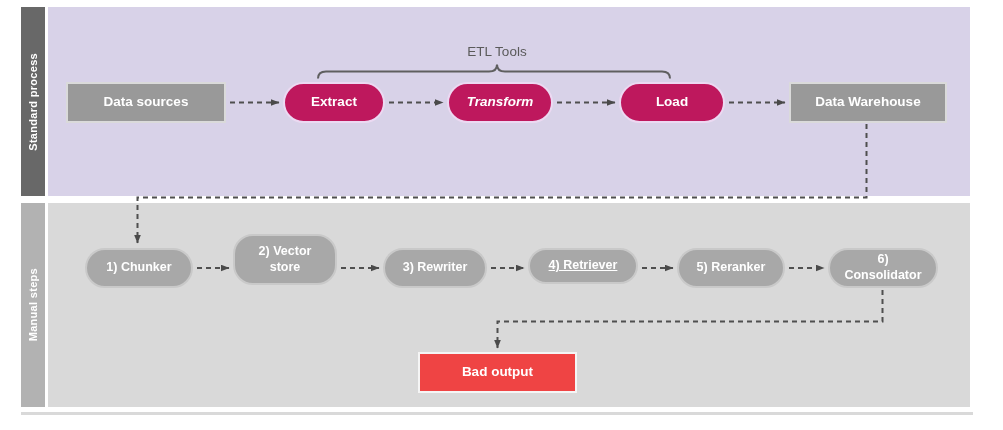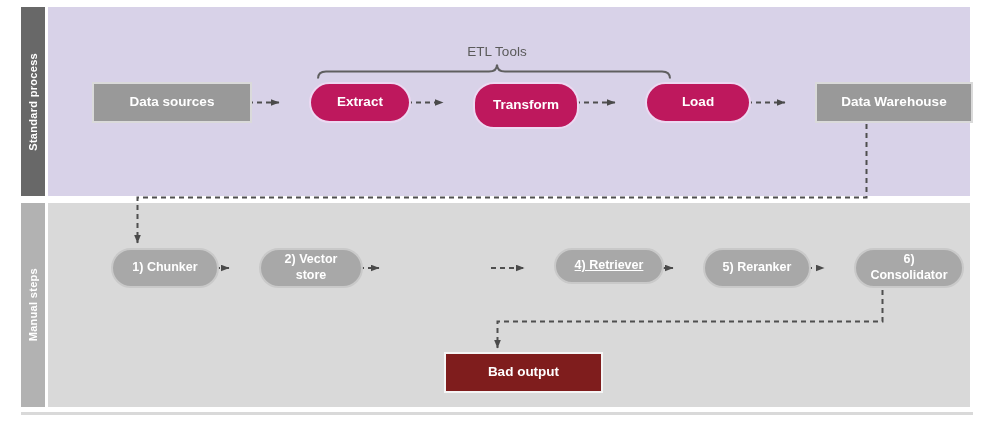--- a/index.html
+++ b/index.html
@@ -16,26 +16,26 @@
   .lane1-sidebar { left:21px; top:7px;  height:189px; background:#686868; }
   .lane2-sidebar { left:21px; top:203px; height:204px; background:#b2b2b2; }
   .vtext {
     writing-mode:vertical-rl; transform:rotate(180deg);
     color:#ffffff; font-weight:bold; font-size:11px; letter-spacing:.3px; white-space:nowrap;
   }
   .bottom-divider { position:absolute; left:21px; top:412px; width:952px; height:3px; background:#d9d9d9; }
 
   .node {
     position:absolute; display:flex; align-items:center; justify-content:center;
-    text-align:center; color:#ffffff; font-weight:bold; box-sizing:border-box; line-height:1.25;margin-left:26px;
+    text-align:center; color:#ffffff; font-weight:bold; box-sizing:border-box; line-height:1.25;
   }
   .rect-gray  { background:#999999; border:2px solid #dadada; font-size:13.5px; }
   .pill-pink  { background:#be185d; border:2px solid #ecd9f2; border-radius:21px; font-size:13.5px; }
   .pill-gray  { background:#a8a8a8; border:2px solid #c9c9c9; border-radius:20px; font-size:12.5px; padding:0 8px; }
-  .rect-yellow{ background:#7f1d1d; border:2px solid #f5f5f5; font-size:13.5px; }
+  .rect-yellow{ background:#ef4444; border:2px solid #f5f5f5; font-size:13.5px; }
 
   .brace-label {
     position:absolute; left:437px; top:44px; width:120px; text-align:center;
     color:#5a5a5a; font-weight:normal; font-size:13.5px;
   }
   svg.wires { position:absolute; left:0; top:0; width:1003px; height:430px; pointer-events:none; }
 </style>
 </head>
 <body>
 
@@ -72,24 +72,25 @@
       <path d="M789,268 H824" marker-end="url(#arrow)"></path>
       <path d="M882.5,290 L882.5,321.5 L497.5,321.5 L497.5,348" marker-end="url(#arrow)"></path>
     </g>
     <path d="M318,78.5 Q318,71.5 326,71.5 L489,71.5 Q497,71.5 497,64.5 Q497,71.5 505,71.5 L662,71.5 Q670,71.5 670,78.5" stroke="#5f5f5f" stroke-width="2" fill="none"></path>
   </svg>
 
   <div class="brace-label">ETL Tools</div>
 
   <div class="node rect-gray" style="left:66px;  top:82px; width:160px; height:41px;">Data sources</div>
   <div class="node pill-pink" style="left:283px; top:82px; width:102px; height:41px;">Extract</div>
-  <div class="node pill-pink" style="left:447px; top:82px; width:106px; height:47px;">Transform</div>
+  <div class="node pill-pink" style="left:447px; top:82px; width:106px; height:41px;font-style:italic;">Transform</div>
   <div class="node pill-pink" style="left:619px; top:82px; width:106px; height:41px;">Load</div>
   <div class="node rect-gray" style="left:789px; top:82px; width:158px; height:41px;text-align:right;">Data Warehouse</div>
 
   <div class="node pill-gray" style="left:85px;  top:248px; width:108px; height:40px;text-align:right;">1) Chunker</div>
-  <div class="node pill-gray" style="left:233px; top:248px; width:104px; height:40px;">2) Vector store</div>
+  <div class="node pill-gray" style="left:233px; top:234px; width:104px; height:51px;">2) Vector store</div>
+  <div class="node pill-gray" style="left:383px; top:248px; width:104px; height:40px;">3) Rewriter</div>
   <div class="node pill-gray" style="left:528px; top:248px; width:110px; height:36px;text-decoration:underline;">4) Retriever</div>
   <div class="node pill-gray" style="left:677px; top:248px; width:108px; height:40px;">5) Reranker</div>
   <div class="node pill-gray" style="left:828px; top:248px; width:110px; height:40px;">6) Consolidator</div>
   <div class="node rect-yellow" style="left:418px; top:352px; width:159px; height:41px;">Bad output</div>
 
 </div>
 
 </body></html>

